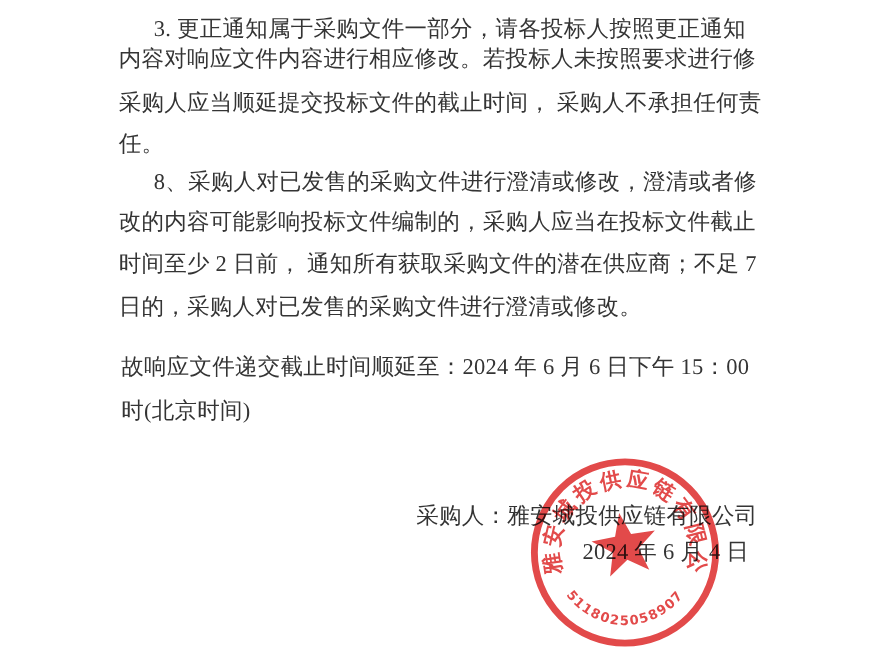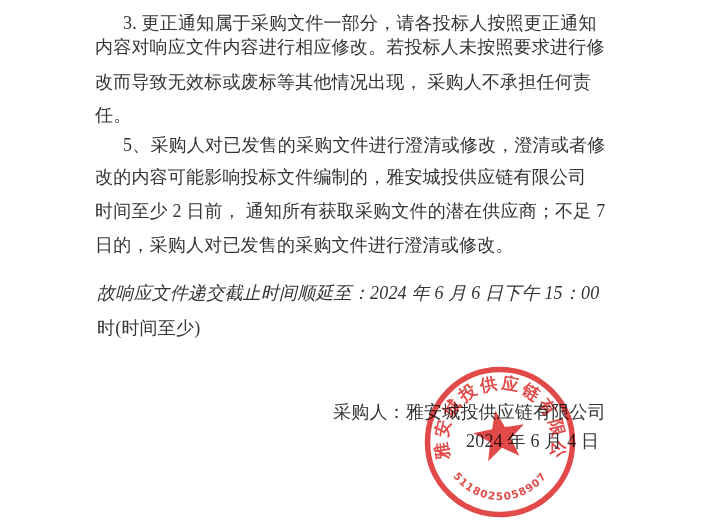--- a/index.html
+++ b/index.html
@@ -38,30 +38,30 @@
   }
   .seal-ink { color: var(--seal-color, #e03a3a); }
 </style>
 </head>
 <body>
 
 <div class="page">
 
   <div class="line" style="top:13px;  left:123px;">3. 更正通知属于采购文件一部分，请各投标人按照更正通知</div>
   <div class="line" style="top:37px;  left:95px;">内容对响应文件内容进行相应修改。若投标人未按照要求进行修</div>
-  <div class="line" style="top:72px;  left:95px;">改而导致无效标或废标等其他情况出现， 采购人不承担任何责</div>
+  <div class="line" style="top:72px;  left:95px;">采购人应当顺延提交投标文件的截止时间， 采购人不承担任何责</div>
   <div class="line" style="top:105px; left:95px;">任。</div>
 
-  <div class="line" style="top:135px; left:123px;">5、采购人对已发售的采购文件进行澄清或修改，澄清或者修</div>
-  <div class="line" style="top:167px; left:95px;">改的内容可能影响投标文件编制的，雅安城投供应链有限公司</div>
+  <div class="line" style="top:135px; left:123px;">8、采购人对已发售的采购文件进行澄清或修改，澄清或者修</div>
+  <div class="line" style="top:167px; left:95px;">改的内容可能影响投标文件编制的，采购人应当在投标文件截止</div>
   <div class="line" style="top:201px; left:95px;">时间至少 2 日前， 通知所有获取采购文件的潜在供应商；不足 7</div>
   <div class="line" style="top:235px; left:95px;">日的，采购人对已发售的采购文件进行澄清或修改。</div>
 
-  <div class="line" style="top:283px; left:97px;font-style:italic;">故响应文件递交截止时间顺延至：2024 年 6 月 6 日下午 15：00</div>
-  <div class="line" style="top:318px; left:97px;">时(时间至少)</div>
+  <div class="line" style="top:283px; left:97px;">故响应文件递交截止时间顺延至：2024 年 6 月 6 日下午 15：00</div>
+  <div class="line" style="top:318px; left:97px;">时(北京时间)</div>
 
   <div class="sig-line" style="top:402px; left:333px;">采购人：雅安城投供应链有限公司</div>
   <div class="sig-line" style="top:431px; left:466px;">2024 年 6 月 4 日</div>
 
   <svg class="seal seal-ink" viewBox="0 0 180 180">
     <defs>
       <path id="seal-arc-top" d="M 40.2 108.1 A 53 53 0 1 1 139.8 108.1" fill="none"></path>
       <path id="seal-arc-bottom" d="M 40.8 120.7 A 58 58 0 0 0 139.2 120.7" fill="none"></path>
     </defs>
     <circle cx="90" cy="90" r="72.5" fill="none" stroke="currentColor" stroke-width="5.5"></circle>

